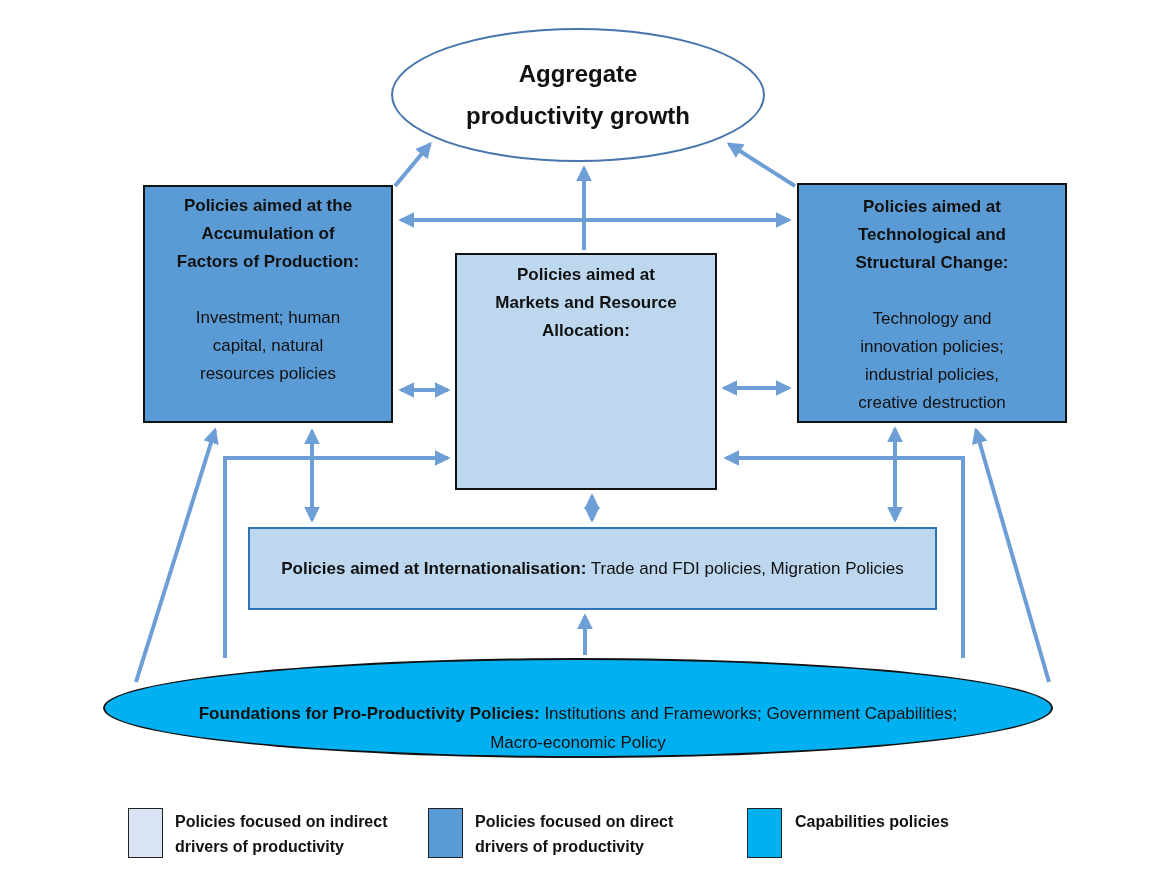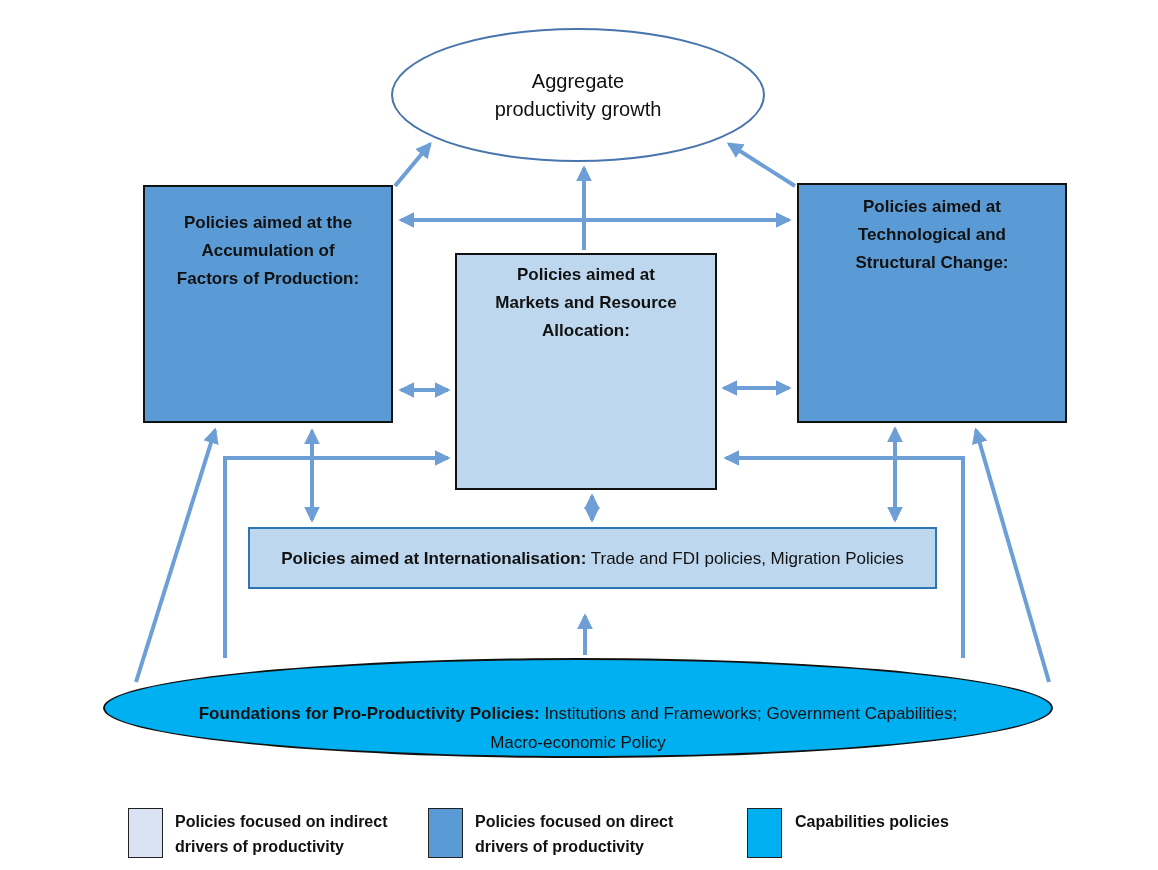--- a/index.html
+++ b/index.html
@@ -25,33 +25,33 @@
   .node{position:absolute;box-sizing:border-box;text-align:center;}
   .rect{border:2.5px solid var(--box-border);}
   .direct{background:var(--direct-fill);}
   .indirect{background:var(--indirect-fill);}
 
   .top-ellipse{
     left:391px;top:28px;width:374px;height:134px;border-radius:50%;
     background:#ffffff;border:2px solid var(--ellipse-border);
     display:flex;align-items:center;justify-content:center;
   }
-  .top-ellipse .title{font-size:20px;font-weight:normal;line-height:28px;white-space:pre-line;}
+  .top-ellipse .title{font-size:24px;font-weight:bold;line-height:42px;white-space:pre-line;}
 
   .box{padding-top:0;}
   .box .title{font-weight:bold;}
   .box .title,.box .body{font-size:17px;line-height:28px;white-space:pre-line;}
   .box .title{margin-bottom:28px;}
 
-  #box-factors{left:143px;top:185px;width:250px;height:238px;padding-top:22px;}
+  #box-factors{left:143px;top:185px;width:250px;height:238px;padding-top:5px;}
   #box-markets{left:455px;top:253px;width:262px;height:237px;padding-top:6px;}
   #box-tech{left:797px;top:183px;width:270px;height:240px;padding-top:8px;}
 
   #box-intl{
-    left:248px;top:527px;width:689px;height:62px;
+    left:248px;top:527px;width:689px;height:83px;
     border:2.5px solid var(--intl-border);
     display:flex;align-items:center;justify-content:center;
   }
   #box-intl .line{font-size:17px;line-height:27px;padding:0 20px;}
 
   #foundations-ellipse{
     left:103px;top:658px;width:950px;height:100px;border-radius:50%;
     background:var(--foundational-fill);border:2.5px solid var(--box-border);
     display:flex;align-items:center;justify-content:center;
   }
@@ -102,32 +102,39 @@
 
   <div class="node top-ellipse" id="ellipse-aggregate">
     <div class="title">Aggregate
 productivity growth</div>
   </div>
 
   <div class="node rect direct box" id="box-factors">
     <div class="title">Policies aimed at the
 Accumulation of
 Factors of Production:</div>
+    <div class="body">Investment; human
+capital, natural
+resources policies</div>
   </div>
 
   <div class="node rect indirect box" id="box-markets">
     <div class="title">Policies aimed at
 Markets and Resource
 Allocation:</div>
   </div>
 
   <div class="node rect direct box" id="box-tech">
     <div class="title">Policies aimed at
 Technological and
 Structural Change:</div>
+    <div class="body">Technology and
+innovation policies;
+industrial policies,
+creative destruction</div>
   </div>
 
   <div class="node indirect" id="box-intl">
     <div class="line">
       <b>Policies aimed at Internationalisation:</b><span> Trade and FDI policies, Migration Policies</span>
     </div>
   </div>
 
   <div class="node" id="foundations-ellipse">
     <div class="line">

